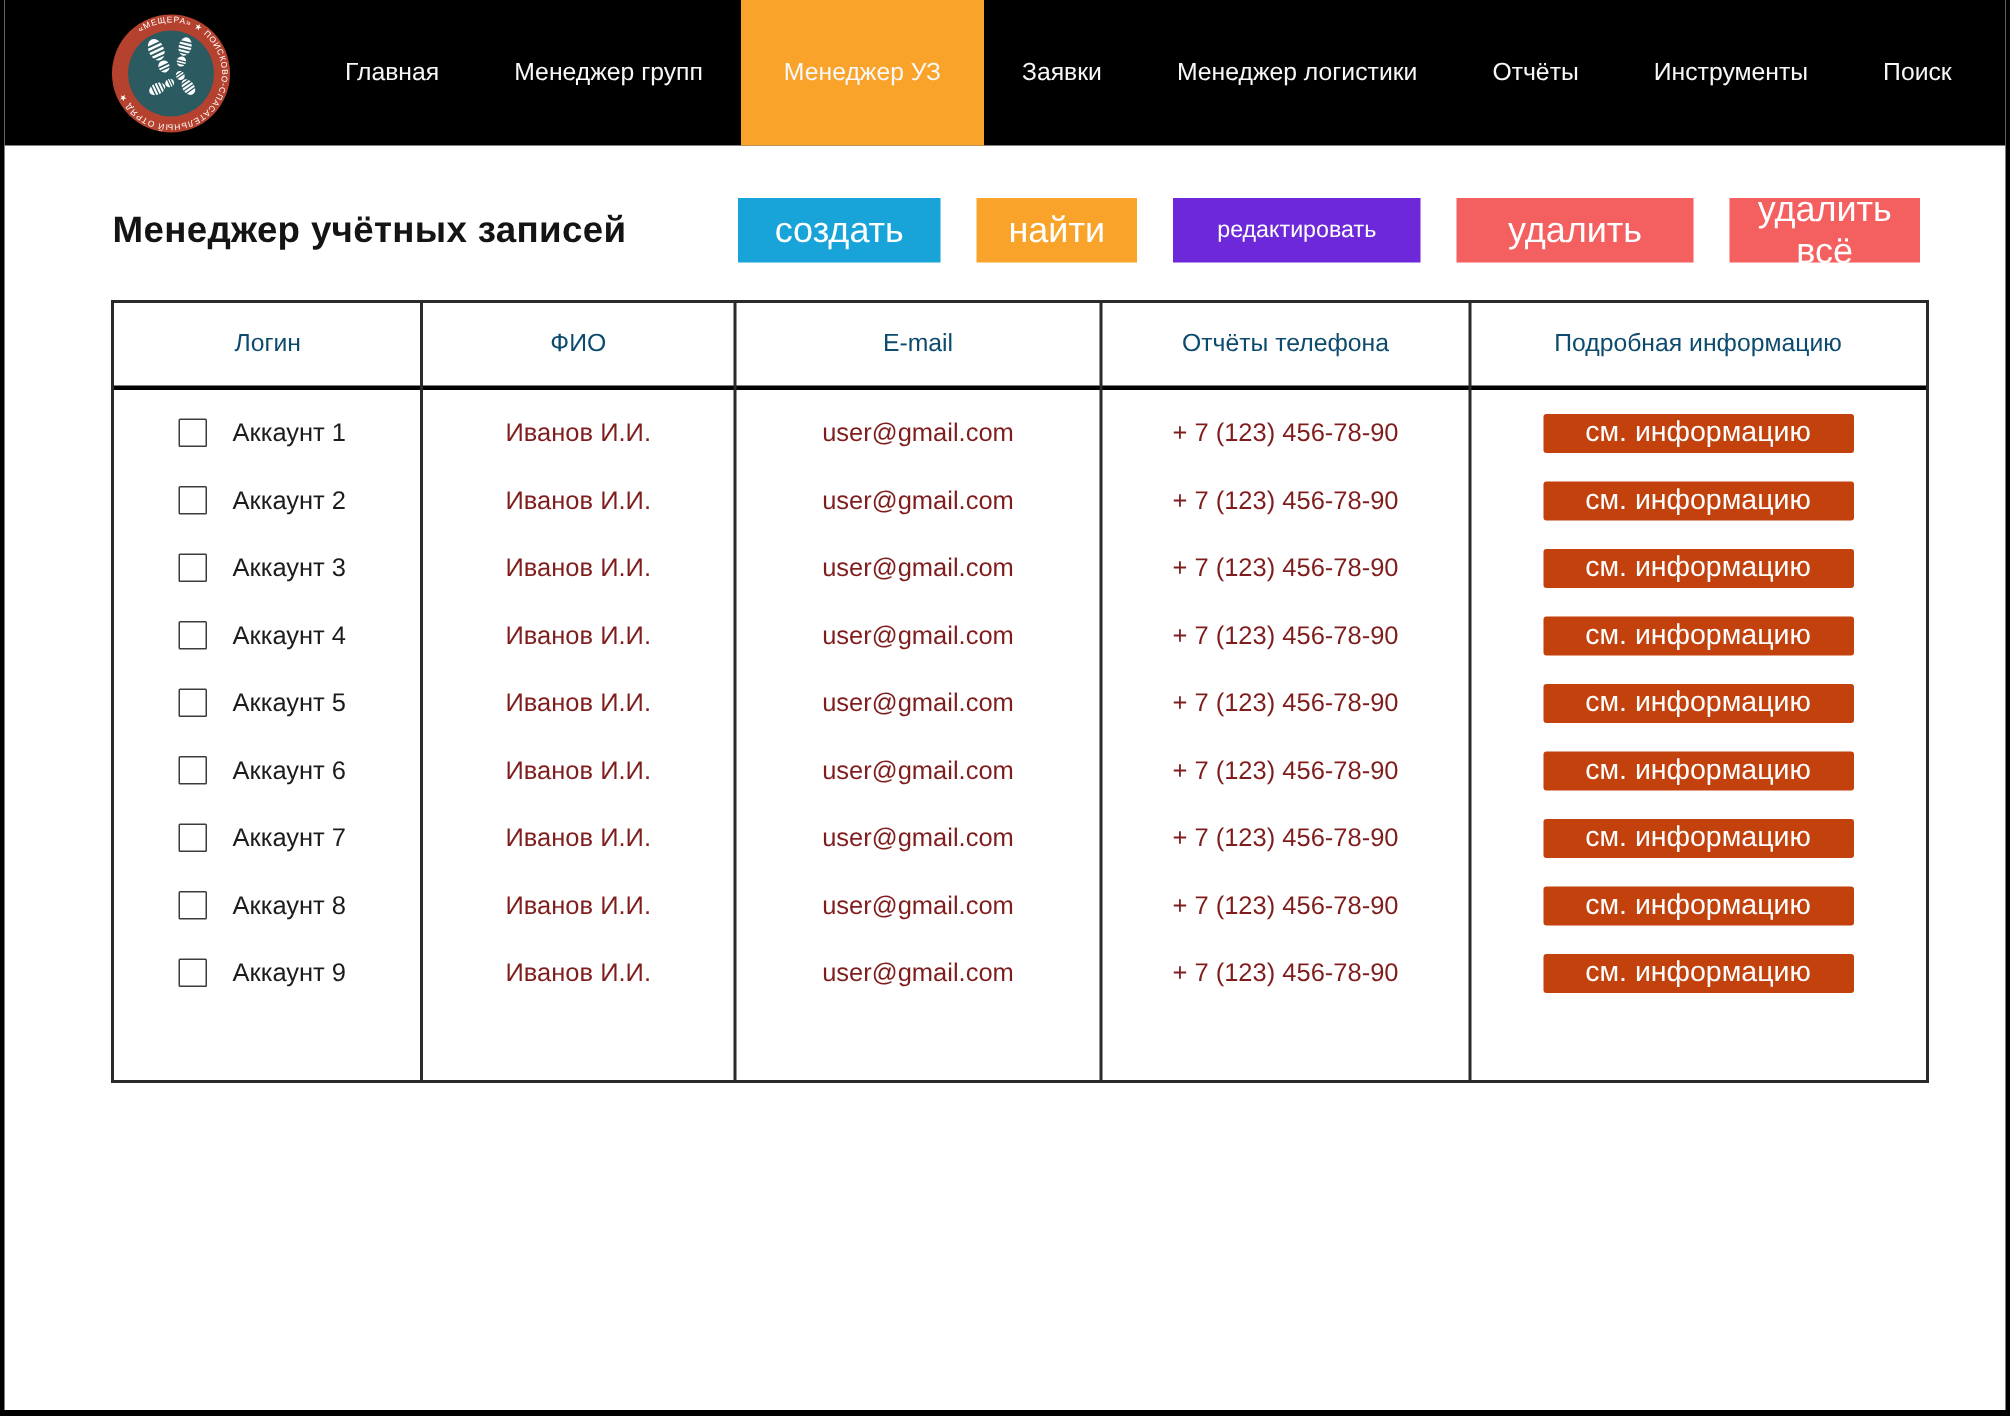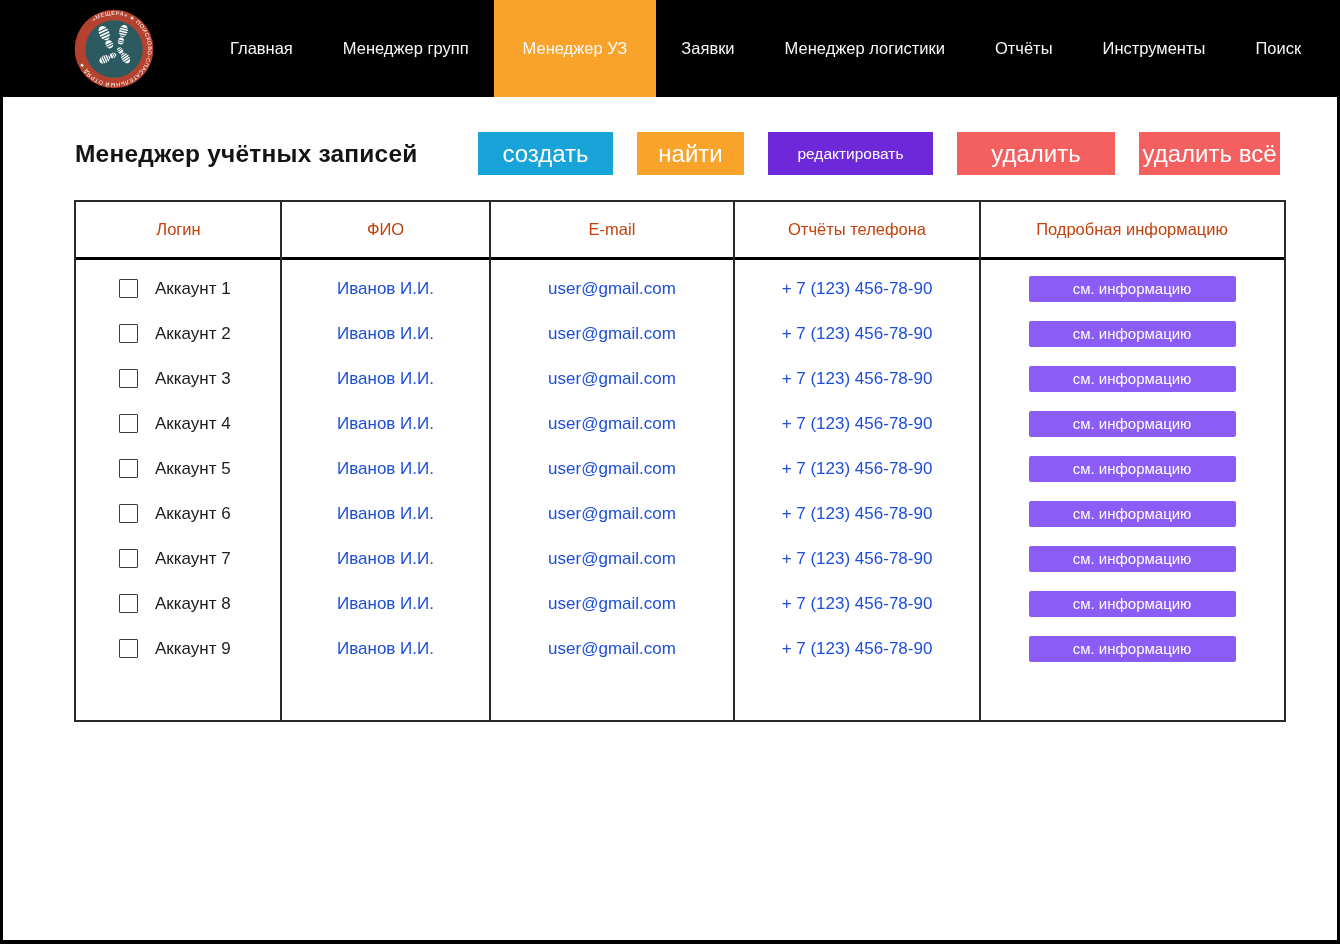--- a/index.html
+++ b/index.html
@@ -42,59 +42,59 @@
   .btn {
     height: 43px; border: none; color: #fff;
     font-family: "Liberation Sans", sans-serif;
     font-size: 24px; cursor: pointer;
     display: flex; align-items: center; justify-content: center;
   }
   .btn-create { width: 135px; background: #18A4D8; }
   .btn-find   { width: 107px; background: #F9A32B; }
   .btn-edit   { width: 165px; background: #6d28d9; font-size: 15.5px; }
   .btn-delete { width: 158px; background: #F45F5F; }
-  .btn-delete-all { width: 141px; background: #F45F5F; }
+  .btn-delete-all { width: 127px; background: #F45F5F; }
 
   
   .accounts-table {
     position: absolute; left: 71px; top: 200px;
     width: 1212px; height: 522px;
     border: 2px solid #2a2a2a;
     background: #fff;
   }
   .col-lines { position: absolute; top: 0; bottom: 0; left: 0; right: 0; pointer-events: none; }
   .col-line { position: absolute; top: 0; bottom: 0; width: 2px; background: #2a2a2a; }
   .col-line.l1 { left: 204px; } .col-line.l2 { left: 413px; }
   .col-line.l3 { left: 657px; } .col-line.l4 { left: 903px; }
 
   .thead {
     display: grid; grid-template-columns: 205px 209px 244px 246px 1fr;
     height: 58px; border-bottom: 3px solid #000;
   }
   .th {
     display: flex; align-items: center; justify-content: center;
-    font-size: 16.5px; color: #c2410c;
+    font-size: 16.5px; color: #0c4a6e;
   }
   .tbody { padding-top: 6px; }
   .trow {
     display: grid; grid-template-columns: 205px 209px 244px 246px 1fr;
     height: 45px; align-items: center;
   }
   .cell-login { display: flex; align-items: center; padding-left: 43px; gap: 17px; font-size: 17px; color: #1c1c1c; }
   .row-checkbox {
     appearance: none; -webkit-appearance: none;
     width: 19px; height: 19px; flex: 0 0 auto;
     border: 1.5px solid #3c3c3c; background: #fff; border-radius: 1px;
     cursor: pointer;
   }
-  .cell-center { text-align: center; font-size: 17px; color: #1d4ed8; }
+  .cell-center { text-align: center; font-size: 17px; color: #7f1d1d; }
   .cell-info { display: flex; justify-content: center; }
   .info-btn {
     width: 207px; height: 26px; border: none; border-radius: 2px;
-    background: #8b5cf6; color: #fff; font-size: 15px;
+    background: #c2410c; color: #fff; font-size: 19px;
     font-family: "Liberation Sans", sans-serif;
     display: flex; align-items: center; justify-content: center;
     cursor: pointer;
   }
 </style>
 </head>
 <body>
 
 <div class="page">
 

